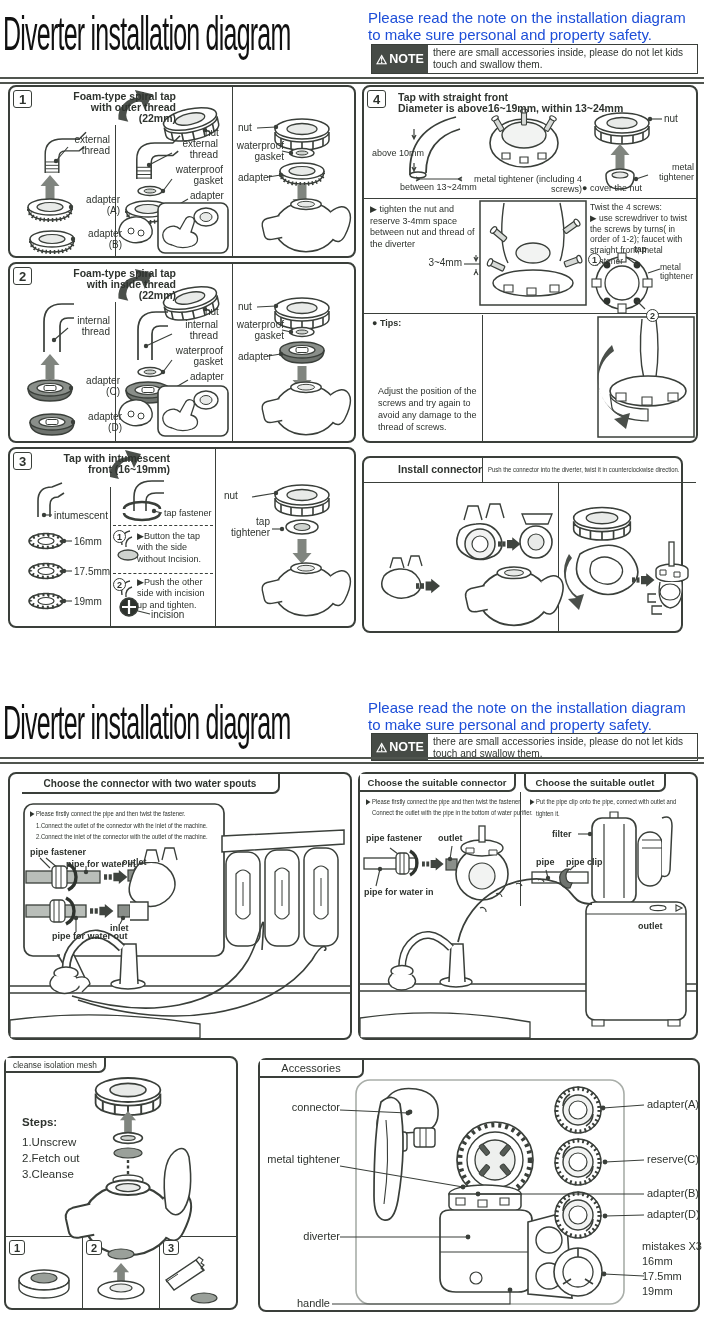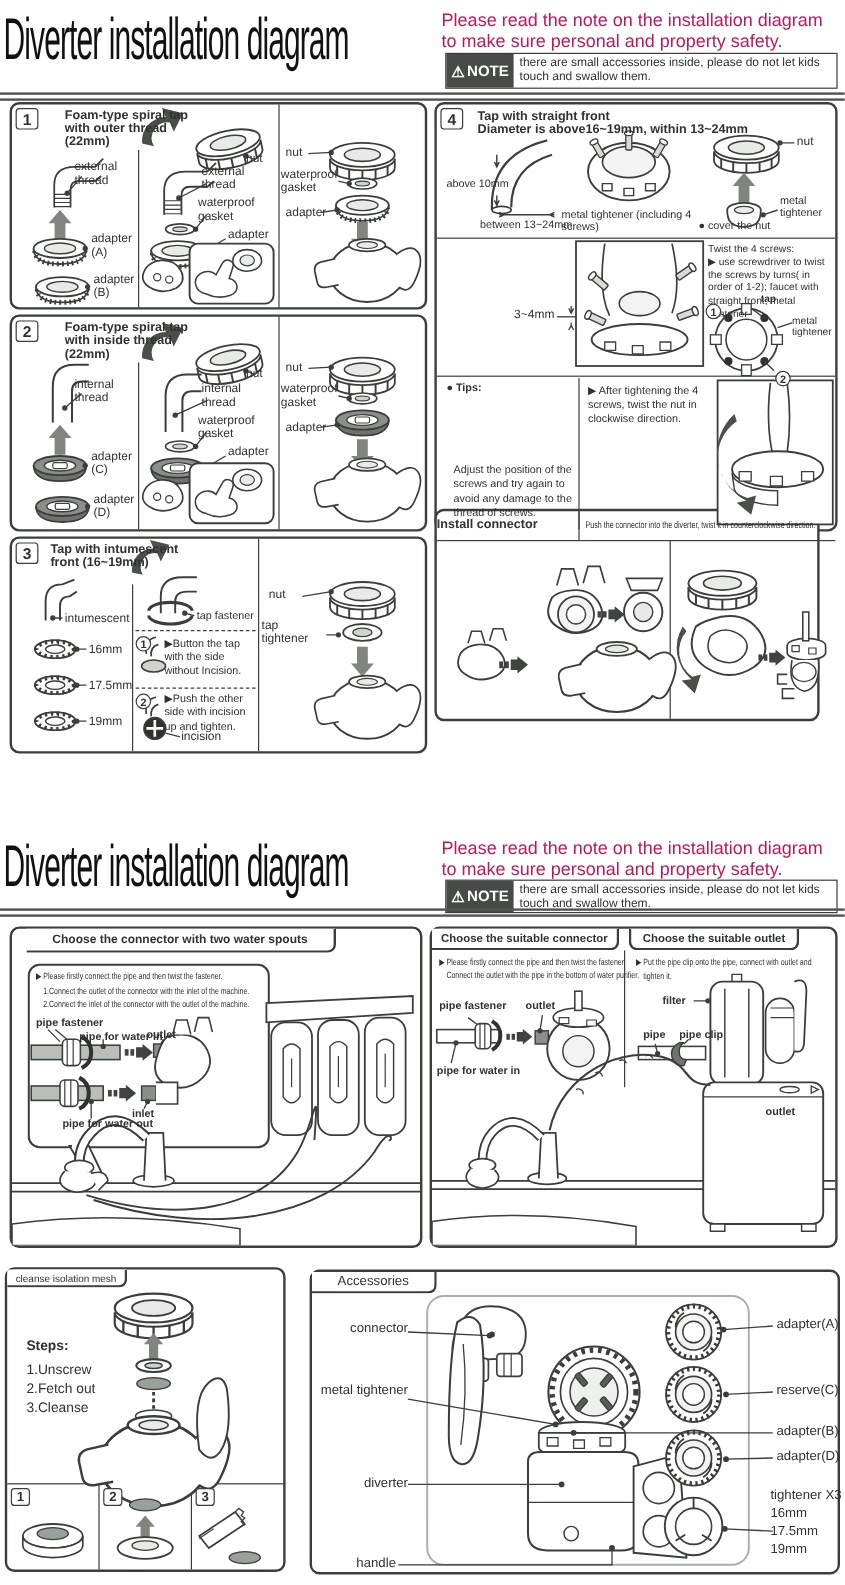--- a/index.html
+++ b/index.html
@@ -2,31 +2,31 @@
 <html><head>
 <meta charset="utf-8">
 <style>
 *{box-sizing:border-box;margin:0;padding:0}
 html,body{background:#fff}
 body{width:704px;height:1321px;position:relative;font-family:"Liberation Sans",sans-serif;color:#2e332e;overflow:hidden}
 .panel{position:absolute;border:2.2px solid #3a3f3a;border-radius:8px;background:#fff}
 .badge{position:absolute;width:19px;height:18px;border:1.6px solid #3a3f3a;border-radius:3px;font-size:13px;font-weight:bold;display:flex;align-items:center;justify-content:center;background:#fff;z-index:3}
 .lbl{position:absolute;font-size:10px;line-height:1.07;color:#2e332e;z-index:2}
 .f9{font-size:9px}.f85{font-size:8.5px}.f11{font-size:11px}
-.c{text-align:left}.r{text-align:right}.b{font-weight:bold}.nw{white-space:nowrap}
+.c{text-align:right}.r{text-align:right}.b{font-weight:bold}.nw{white-space:nowrap}
 .vd{position:absolute;width:0;border-left:1.6px solid #3a3f3a;z-index:1}
 .hd{position:absolute;height:0;border-top:1.6px solid #3a3f3a;z-index:1}
 .dashline{position:absolute;height:0;border-top:1.8px dashed #3a3f3a;z-index:1}
 .art{position:absolute;left:0;top:0;z-index:1}
 .tab{position:absolute;background:#fff;font-weight:bold;display:flex;align-items:center;justify-content:center;z-index:3;border:0 solid #3a3f3a;border-right-width:2px;border-bottom-width:2px;border-bottom-right-radius:7px}
 .tiny{font-size:7.5px;white-space:nowrap;transform:scaleX(.78);transform-origin:0 0;letter-spacing:0}
 .circ{position:absolute;width:13px;height:13px;border:1.3px solid #3a3f3a;border-radius:50%;font-size:9px;font-weight:bold;display:flex;align-items:center;justify-content:center;background:#fff;z-index:2}
 .rule{position:absolute;left:0;width:704px;height:7px;border-top:2.2px solid #50554f;border-bottom:2.2px solid #50554f;z-index:0}
 .h-title{position:absolute;font-size:49px;white-space:nowrap;transform:scaleX(.51);transform-origin:0 0;letter-spacing:-1.5px;color:#111;font-weight:400}
-.h-safety{position:absolute;font-size:15px;line-height:1.14;width:332px;color:#be185d}
+.h-safety{position:absolute;font-size:15px;line-height:1.14;width:332px;color:#1d4ed8}
 .notebox{position:absolute;border:1.6px solid #3a3f3a;display:flex;align-items:stretch;background:#fff}
 .notebadge{background:#464b46;color:#fff;font-weight:bold;font-size:12.5px;display:flex;align-items:center;gap:2px;padding:0 4px;white-space:nowrap}
 .notetext{font-size:10px;line-height:1.18;padding:2px 5px;flex:1}
 .steps{font-size:11.5px;line-height:1.05}
 </style>
 </head>
 <body>
 
 <svg width="0" height="0" style="position:absolute">
 <defs>
@@ -333,34 +333,34 @@
     <path d="M252,306 h10 v8 h-10 z M278,310 h10 v8 h-10 z M304,306 h10 v8 h-10 z" fill="#fff" stroke="#3a3f3a" stroke-width="1.1"></path>
     <path d="M284,322 a38,15 0 0 1 -38,-15 l2,14 a38,15 0 0 0 36,13 z" fill="#fff" stroke="#3a3f3a" stroke-width="1.2"></path>
     <path d="M248,258 A44,44 0 0 0 258,330 l-8,2 12,10 4,-16 -7,2 A36,36 0 0 1 250,264 z" fill="#4a4f4a"></path>
   </svg>
   <span class="lbl nw f9" style="left:8px;top:62px">above 10mm</span>
   <span class="lbl nw f9" style="left:36px;top:96px">between 13~24mm</span>
   <span class="lbl c f9" style="left:104px;top:88px;width:114px">metal tightener (including 4 screws)</span>
   <span class="lbl nw f9" style="left:218px;top:97px">● cover the nut</span>
   <span class="lbl nw" style="left:300px;top:27px">nut</span>
   <span class="lbl c f9" style="left:286px;top:76px;width:44px">metal tightener</span>
+  <span class="lbl f9" style="left:6px;top:117px;width:112px;line-height:1.3">▶ tighten the nut and reserve 3-4mm space between nut and thread of the diverter</span>
   <span class="lbl r" style="left:52px;top:171px;width:46px">3~4mm</span>
   <span class="lbl nw f85" style="left:226px;top:116px">Twist the 4 screws:</span>
   <span class="lbl f85" style="left:226px;top:126px;width:106px;line-height:1.25">▶ use screwdriver to twist the screws by turns( in order of 1-2); faucet with straight front; metal tightener</span>
   <span class="lbl nw f85 b" style="left:270px;top:158px">tap</span>
   <span class="lbl f85" style="left:296px;top:176px;width:38px">metal tightener</span>
   <span class="circ" style="left:224px;top:166px">1</span>
   <span class="circ" style="left:282px;top:222px">2</span>
 
   <span class="lbl f9 b" style="left:8px;top:232px">● Tips:</span>
   <span class="lbl f9" style="left:14px;top:298px;width:102px;line-height:1.35">Adjust the position of the screws and try again to avoid any damage to the thread of screws.</span>
-  <span class="lbl f9" style="left:126px;top:232px;width:104px;line-height:1.35">▶ After tightening the 4 screws, twist the nut in clockwise direction.</span>
-</section>
-
-<section class="panel" style="left:362px;top:424px;width:321px;height:177px">
+</section>
+
+<section class="panel" style="left:362px;top:456px;width:321px;height:177px">
   <div class="hd" style="left:0;top:24px;width:332px"></div>
   <div class="vd" style="left:118px;top:0;height:24px"></div>
   <div class="vd" style="left:194px;top:24px;height:149px"></div>
   <span class="lbl c b nw" style="left:0;top:6px;width:118px;font-size:10.5px">Install connector</span>
   <span class="lbl nw" style="left:124px;top:8px;font-size:8px;transform:scaleX(.74);transform-origin:0 0">Push the connector into the diverter, twist it in counterclockwise direction.</span>
   <svg class="art" width="332" height="173" viewBox="0 0 332 173">
     <path d="M20,118 q-6,12 4,18 q12,8 26,1 q10,-6 5,-16 q-6,-11 -20,-10 q-10,1 -15,7 z" fill="#fff" stroke="#3a3f3a" stroke-width="1.5"></path>
     <path d="M26,110 l3,-10 h8 l3,10 M44,108 l3,-10 h8 l3,10" fill="#fff" stroke="#3a3f3a" stroke-width="1.3"></path>
     <use href="#arrR" transform="translate(52,128) scale(.8)"></use>
     <path d="M96,72 q-8,16 4,24 q14,10 30,2 q12,-7 6,-20 q-7,-14 -24,-12 q-11,1 -16,6 z" fill="#fff" stroke="#3a3f3a" stroke-width="1.6"></path>
@@ -627,17 +627,17 @@
       <circle cx="344" cy="214" r="2.4" fill="#3a3f3a"></circle>
   </svg>
   <span class="lbl r f11" style="left:4px;top:42px;width:76px">connector</span>
   <span class="lbl r f11" style="left:4px;top:94px;width:76px">metal tightener</span>
   <span class="lbl r f11" style="left:4px;top:171px;width:76px">diverter</span>
   <span class="lbl r f11" style="left:4px;top:238px;width:66px">handle</span>
   <span class="lbl nw f11" style="left:387px;top:39px">adapter(A)</span>
   <span class="lbl nw f11" style="left:387px;top:94px">reserve(C)</span>
   <span class="lbl nw f11" style="left:387px;top:128px">adapter(B)</span>
   <span class="lbl nw f11" style="left:387px;top:149px">adapter(D)</span>
-  <span class="lbl nw f11" style="left:382px;top:181px">tightener X3</span>
+  <span class="lbl nw f11" style="left:382px;top:181px">mistakes X3</span>
   <span class="lbl nw f11" style="left:382px;top:196px">16mm</span>
   <span class="lbl nw f11" style="left:382px;top:211px">17.5mm</span>
   <span class="lbl nw f11" style="left:382px;top:226px">19mm</span>
 </section>
 
 </body></html>

